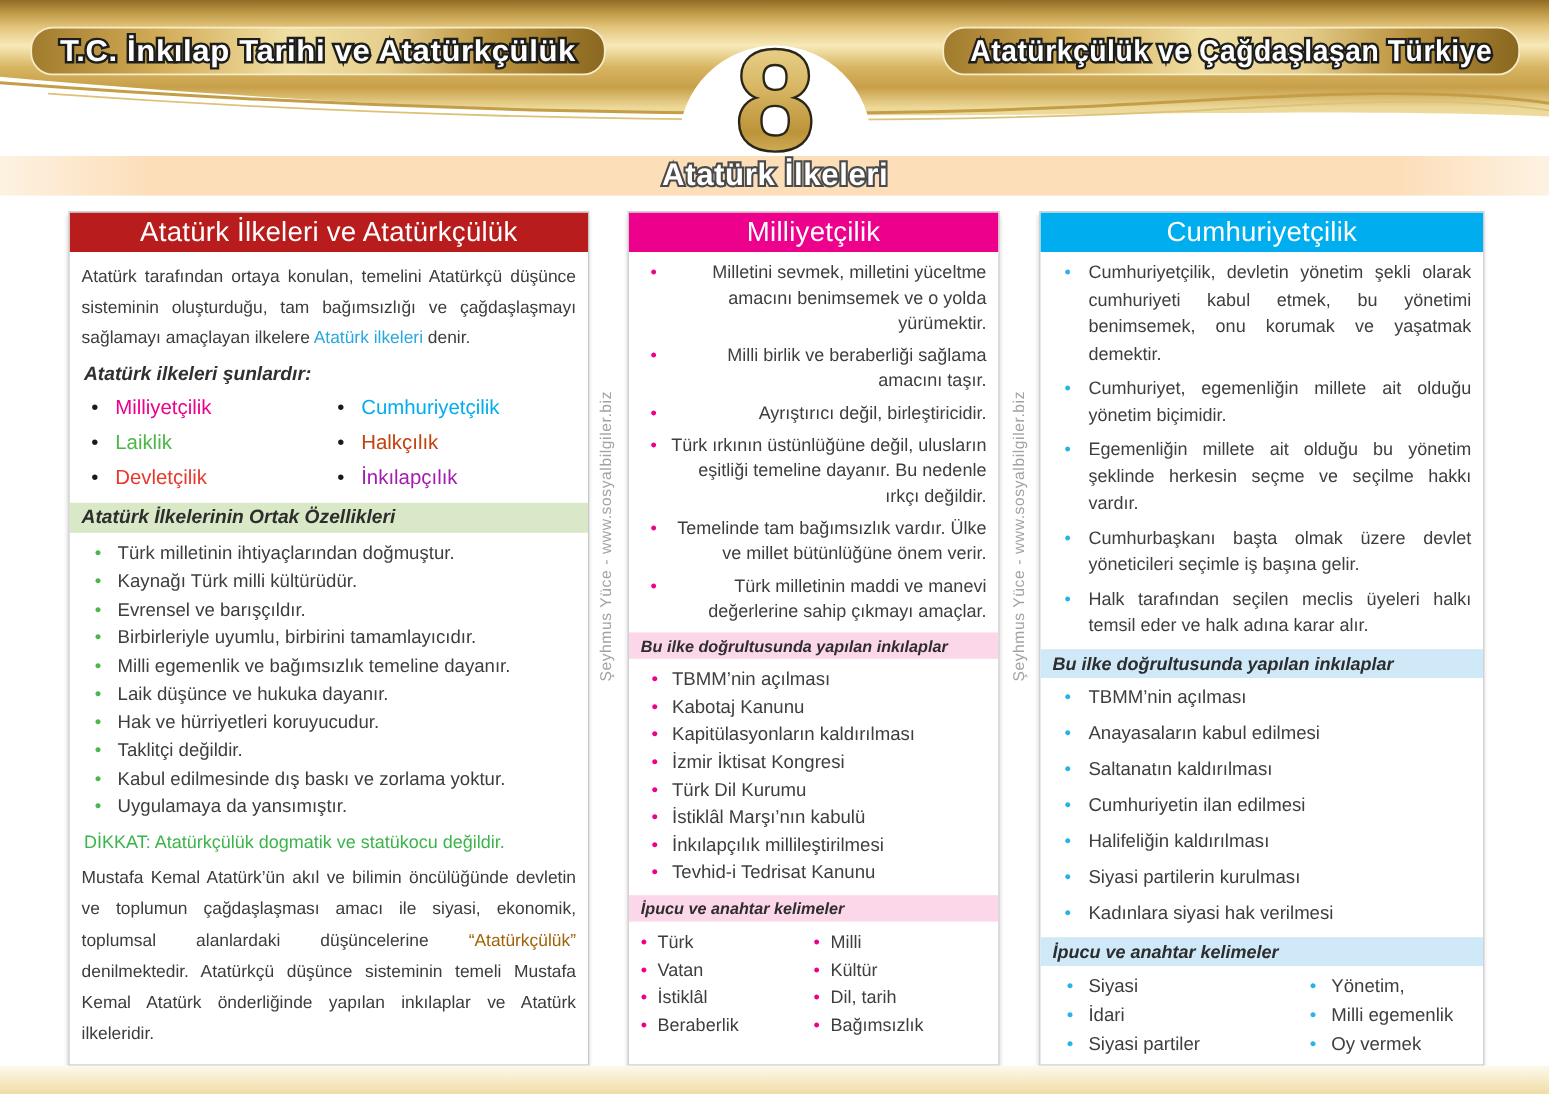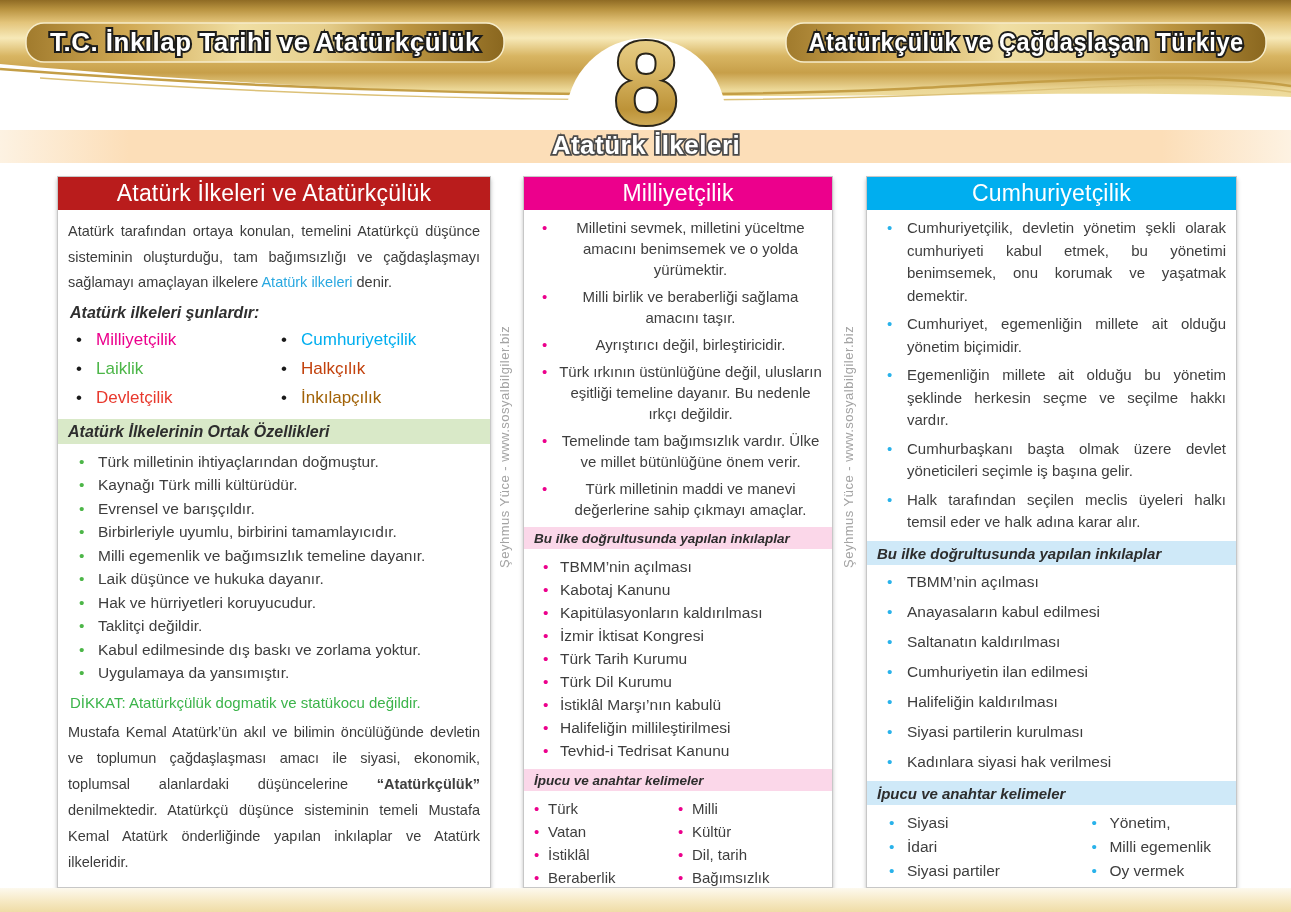--- a/index.html
+++ b/index.html
@@ -32,21 +32,21 @@
   .card3{left:866px;width:371px;}
 
   .card-head{height:33px;display:flex;align-items:center;justify-content:center;
              color:#ffffff;font-size:23px;letter-spacing:.2px;}
 
   .card-body{padding:7px 10px 0;}
 
   .para{text-align:justify;margin:2px 0 0;font-size:14.5px;line-height:25.5px;color:#3c3c3c;}
   .outro{line-height:26px;margin-top:8px;}
   .hl-blue{color:#29a8e0;}
-  .hl-pink{color:#404040;font-weight:bold;}
+  .hl-pink{color:#a16207;}
 
   .list-intro{font-weight:bold;font-style:italic;font-size:16px;color:#303030;margin:8px 0 6px 2px;}
 
   .principles{display:grid;grid-template-columns:1fr 1fr;row-gap:9px;list-style:none;
               margin:0;padding:2px 0 4px 2px;font-size:17px;}
   .principles li{position:relative;padding-left:26px;}
   .principles li::before{content:"\2022";position:absolute;left:6px;color:#1a1a1a;}
 
   .substrip{margin:7px -10px 6px;padding:4px 10px 3px;font-weight:bold;font-style:italic;
             font-size:15px;color:#2d2d2d;}
@@ -62,21 +62,21 @@
   .green-dots li::before{color:#4cb648;}
   .pink-dots li::before{color:#ec008c;}
   .cyan-dots li::before{color:#29b2ea;}
 
   .c1list li{font-size:15.5px;line-height:23.5px;padding-left:30px;}
   .c1list li::before{left:11px;}
 
   .warning{color:#3cb44b;font-size:15px;margin:9px 0 0 2px;}
 
   
-  .c2 .main li{font-size:15px;line-height:21px;margin-bottom:6px;padding-left:25px;text-align:center;}
+  .c2 .main li{font-size:15px;line-height:21px;margin-bottom:6px;padding-left:25px;text-align:right;}
   .c2 .main li::before{left:8px;}
   .c2 .reforms{margin:4px 0 2px;}
   .c2 .reforms li{font-size:15.5px;line-height:23px;padding-left:26px;}
   .c2 .reforms li::before{left:9px;}
   .kw{display:flex;padding-bottom:4px;}
   .kwcol{flex:1;}
   .c2 .kwcol li{font-size:15px;line-height:23px;padding-left:14px;}
   .c2 .kwcol li::before{left:0px;}
 
   
@@ -159,21 +159,21 @@
       <p class="para"><span>Atatürk tarafından ortaya konulan, temelini Atatürkçü düşünce sisteminin oluşturduğu, tam bağımsızlığı ve çağdaşlaşmayı sağlamayı amaçlayan ilkelere </span><span class="hl-blue">Atatürk ilkeleri</span><span> denir.</span></p>
 
       <p class="list-intro">Atatürk ilkeleri şunlardır:</p>
 
       <ul class="principles">
         <li><span style="color: rgb(236, 0, 140);">Milliyetçilik</span></li>
         <li><span style="color: rgb(0, 174, 239);">Cumhuriyetçilik</span></li>
         <li><span style="color: rgb(76, 182, 72);">Laiklik</span></li>
         <li><span style="color: #c2410c;">Halkçılık</span></li>
         <li><span style="color: rgb(232, 57, 46);">Devletçilik</span></li>
-        <li><span style="color: #a16207;">İnkılapçılık</span></li>
+        <li><span style="color: #a21caf;">İnkılapçılık</span></li>
       </ul>
 
       <div class="substrip strip-green" style="background-color: rgb(217, 233, 200);">Atatürk İlkelerinin Ortak Özellikleri</div>
 
       <ul class="blist green-dots c1list">
         <li>Türk milletinin ihtiyaçlarından doğmuştur.</li>
         <li>Kaynağı Türk milli kültürüdür.</li>
         <li>Evrensel ve barışçıldır.</li>
         <li>Birbirleriyle uyumlu, birbirini tamamlayıcıdır.</li>
         <li>Milli egemenlik ve bağımsızlık temeline dayanır.</li>
@@ -202,24 +202,23 @@
         <li>Türk milletinin maddi ve manevi değerlerine sahip çıkmayı amaçlar.</li>
       </ul>
 
       <div class="substrip strip-pink" style="background-color: rgb(251, 215, 233);">Bu ilke doğrultusunda yapılan inkılaplar</div>
 
       <ul class="blist pink-dots reforms">
         <li>TBMM’nin açılması</li>
         <li>Kabotaj Kanunu</li>
         <li>Kapitülasyonların kaldırılması</li>
         <li>İzmir İktisat Kongresi</li>
-        <li>Türk Tarih Kurumu</li>
         <li>Türk Dil Kurumu</li>
         <li>İstiklâl Marşı’nın kabulü</li>
-        <li>Halifeliğin millileştirilmesi</li>
+        <li>İnkılapçılık millileştirilmesi</li>
         <li>Tevhid-i Tedrisat Kanunu</li>
       </ul>
 
       <div class="substrip strip-pink" style="background-color: rgb(251, 215, 233);">İpucu ve anahtar kelimeler</div>
 
       <div class="kw">
         <ul class="blist pink-dots kwcol">
           <li>Türk</li>
           <li>Vatan</li>
           <li>İstiklâl</li>

